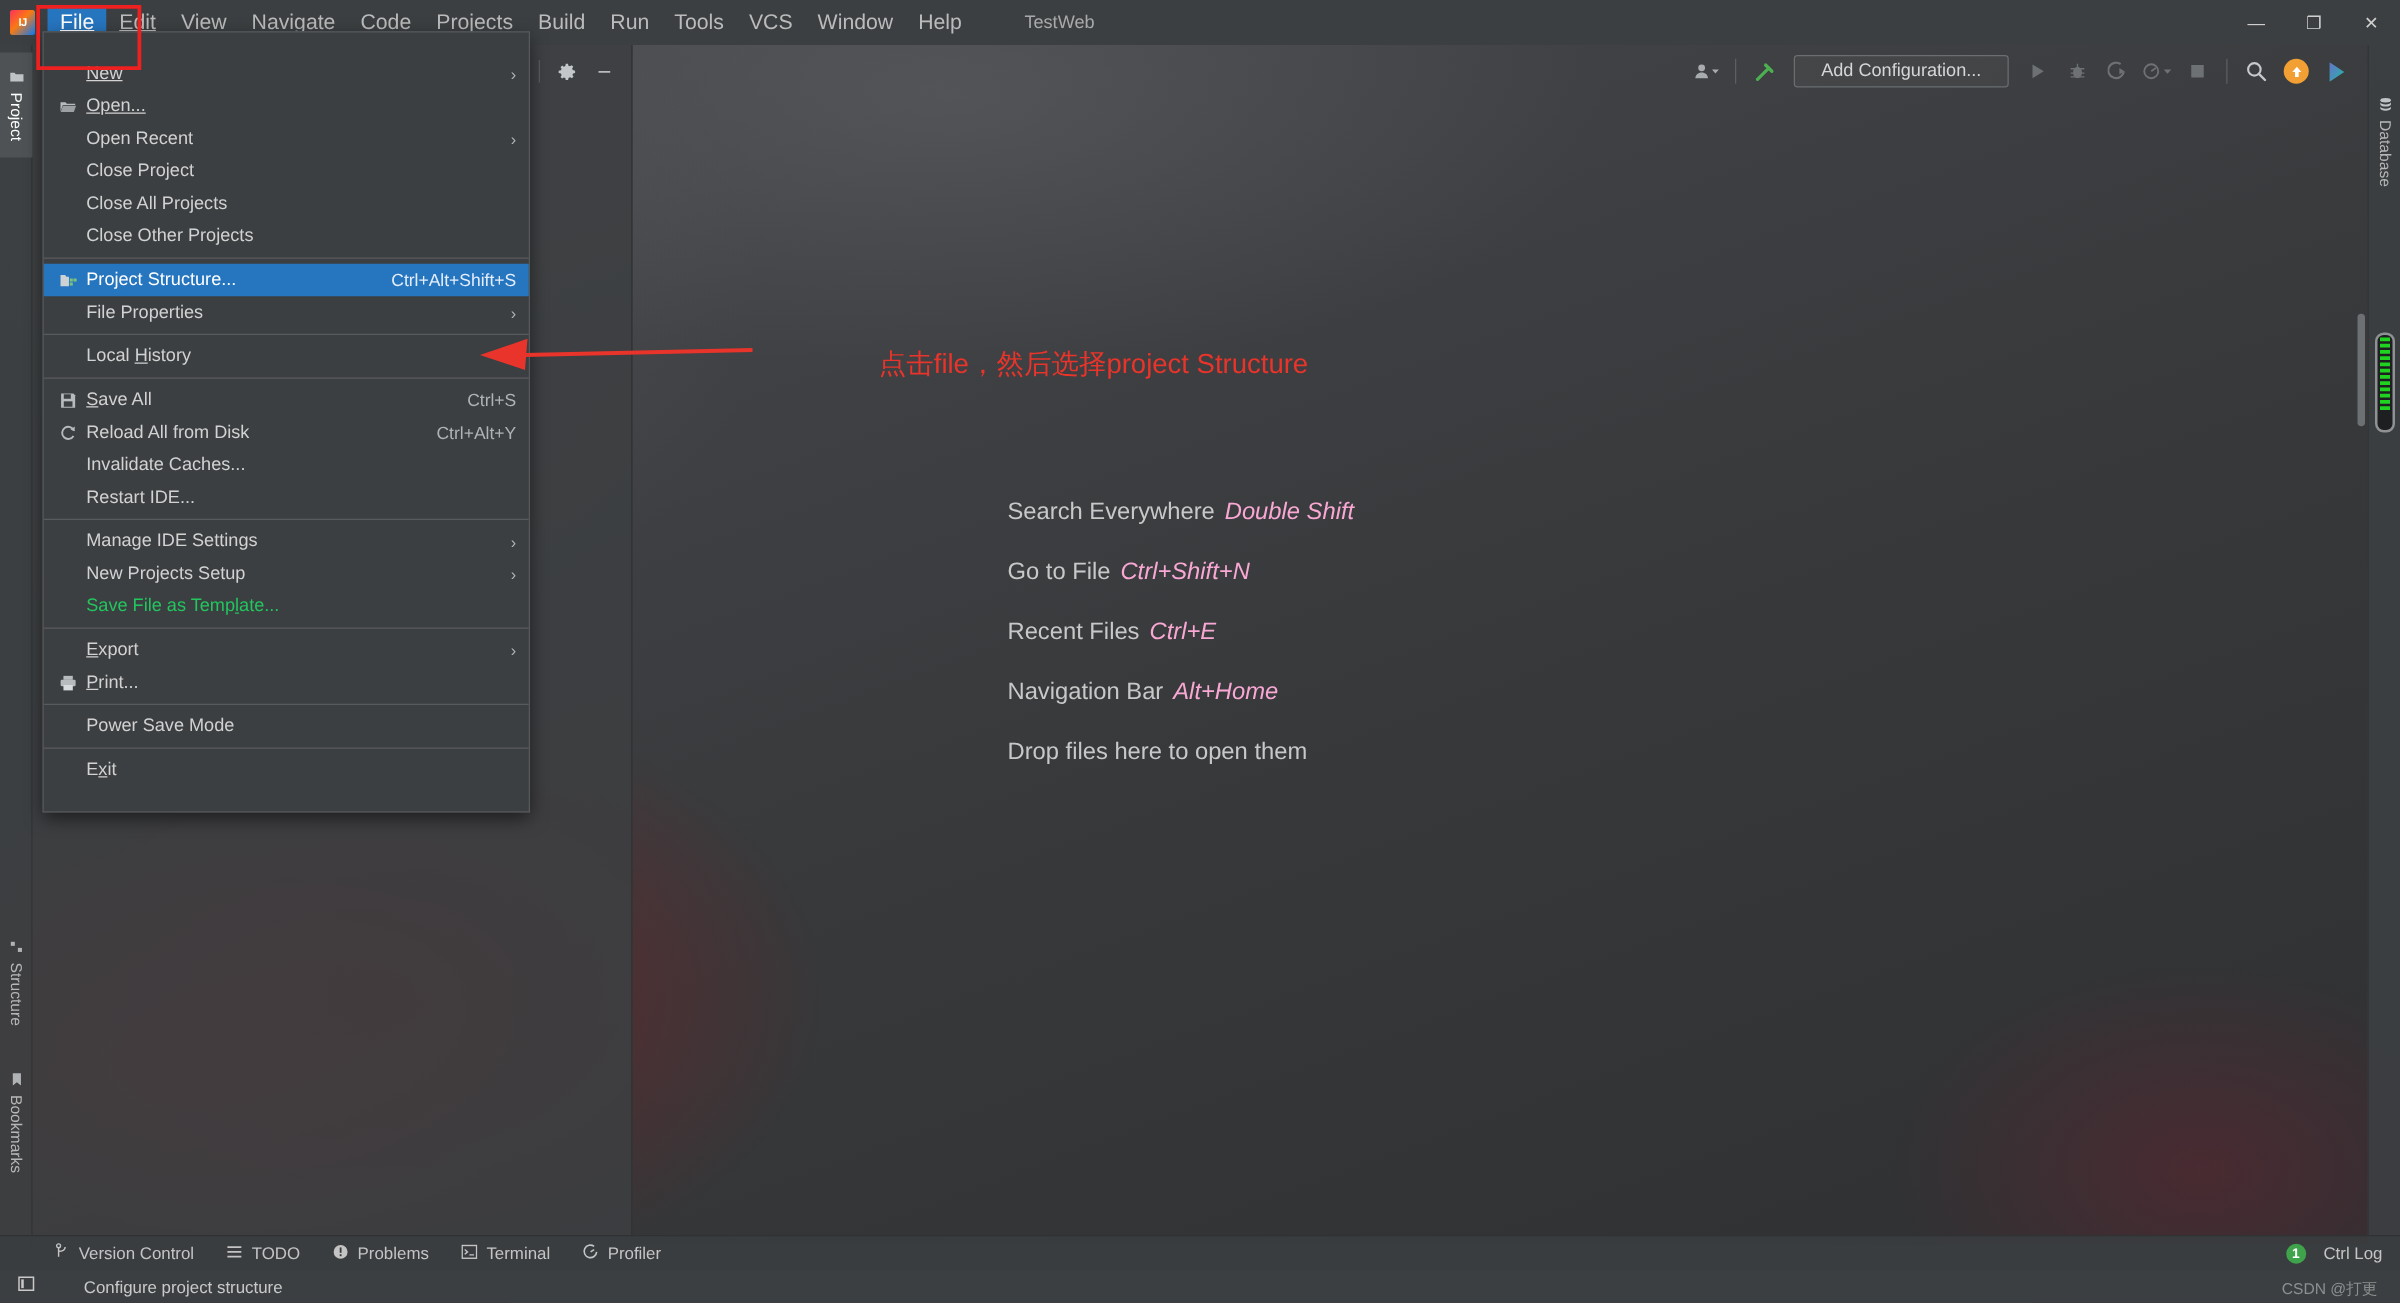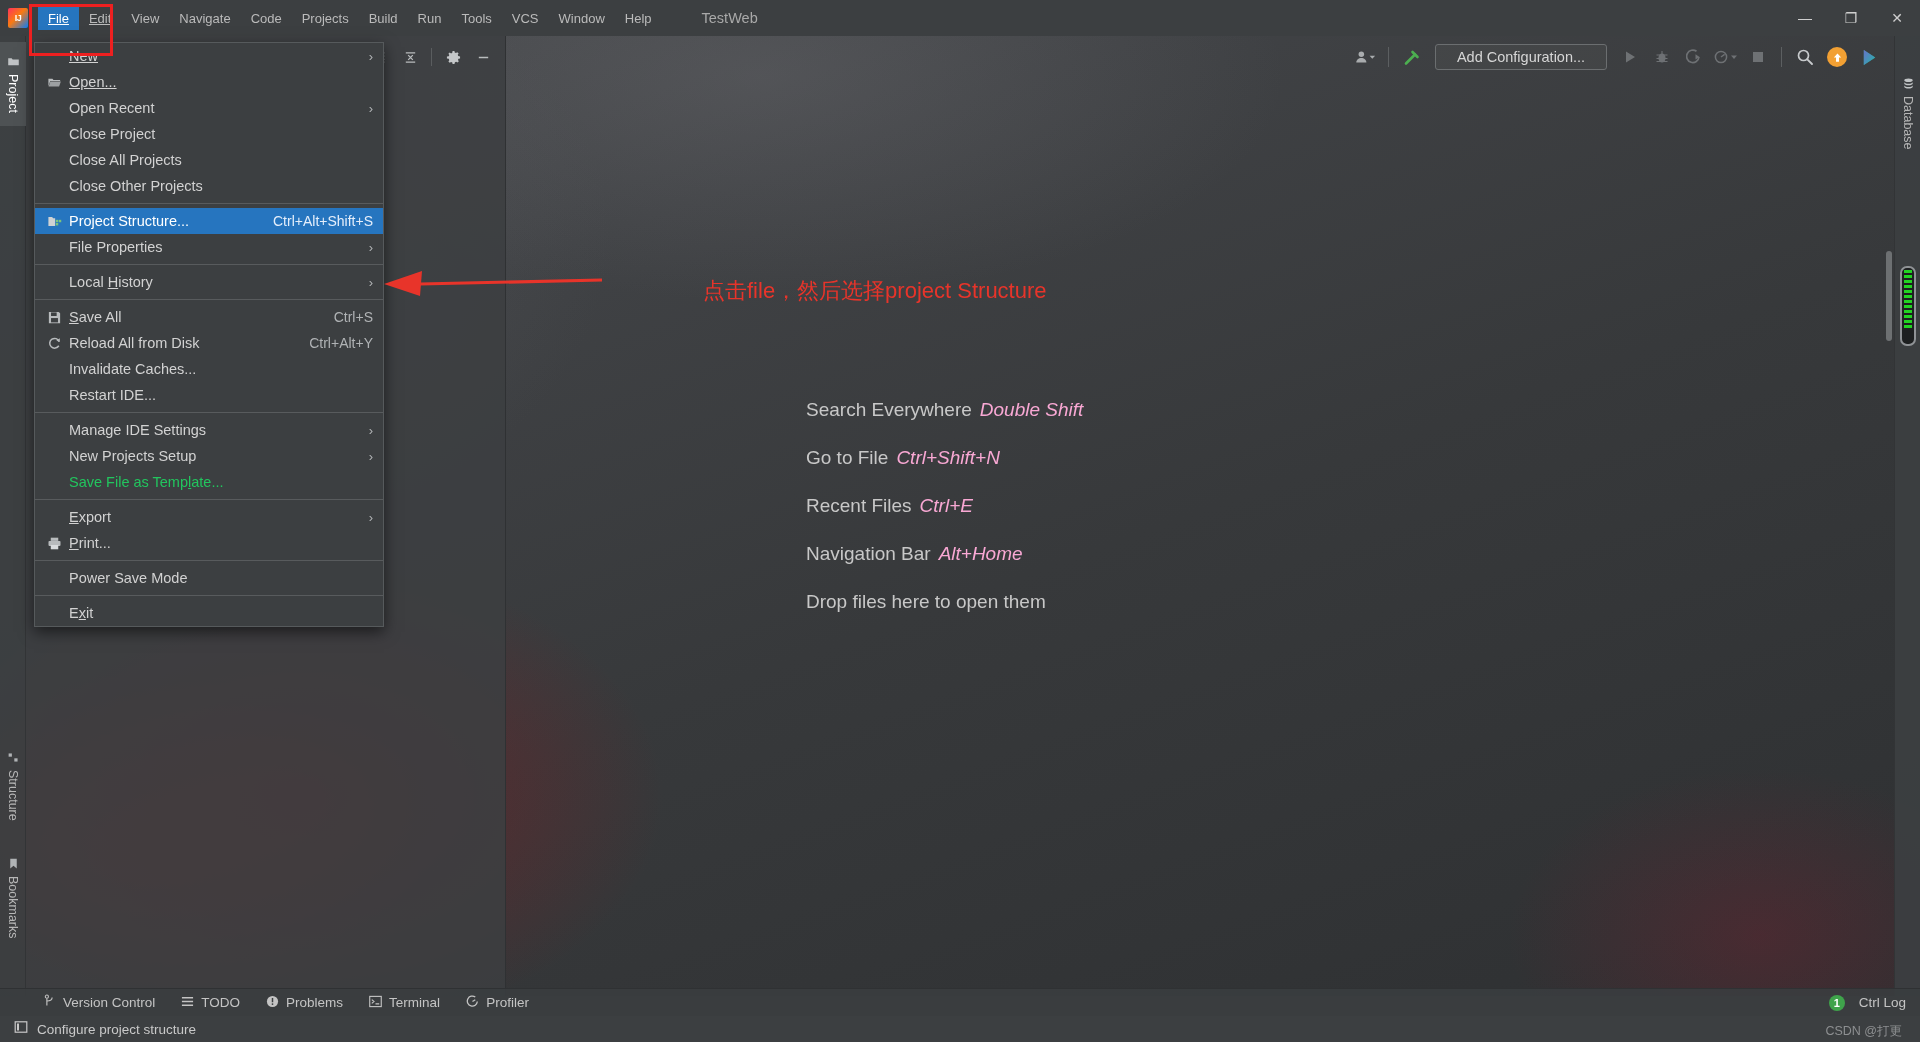--- a/index.html
+++ b/index.html
@@ -22,21 +22,21 @@
     position: relative; flex: none;
     background: linear-gradient(135deg,#fe315d 0%, #f97a12 45%, #087cfa 100%);
     border-radius: 2px;
   }
   .ij-logo::after {
     content: "IJ"; position: absolute; inset: 0; color: #fff;
     font-size: 9px; font-weight: bold; display: flex;
     align-items: center; justify-content: center; letter-spacing: -0.5px;
   }
   .menu-item {
-    font-size: 13px; color: #bbbbbb; padding: 4px 10px; cursor: default;
+    font-size: 17px; color: #bbbbbb; padding: 4px 10px; cursor: default;
     white-space: nowrap;
   }
   .menu-item u { text-decoration: underline; }
   .menu-item.active { background: #2675bf; color: #ffffff; }
   .win-title {
     font-size: 14.5px; color: #a9a9a9; margin-left: 40px; white-space: nowrap;
   }
   .win-controls {
     position: absolute; right: 0; top: 0; height: 36px; display: flex;
     align-items: center;
@@ -150,24 +150,24 @@
   .annotation {
     position: absolute; left: 703px; top: 240px; z-index: 61;
     font-size: 22px; color: #e8342a; white-space: nowrap;
   }
 
   
   .arrow-wrap { position: absolute; left: 384px; top: 222px; z-index: 62; }
 
   
   .dropdown {
-    position: absolute; left: 34px; top: 42px; width: 350px;
+    position: absolute; left: 34px; top: 25px; width: 390px;
     background: #3c3f41; border: 1px solid #565a5c;
     box-shadow: 0 5px 14px rgba(0,0,0,0.55);
-    z-index: 50; padding: 0 0;
+    z-index: 50; padding: 20px 0;
   }
   .mrow {
     position: relative; height: 26px; display: flex; align-items: center;
     padding: 0 10px 0 12px; font-size: 14.5px; color: #d2d2d2;
     white-space: nowrap;
   }
   .mrow.sel { background: #2675bf; color: #ffffff; }
   .mrow.disabled { color: #22c55e; }
   .mrow .micon {
     width: 22px; flex: none; display: flex; align-items: center;
@@ -194,21 +194,21 @@
   .badge {
     width: 16px; height: 16px; border-radius: 50%; background: #3fa34b;
     color: #fff; font-size: 11px; display: flex; align-items: center;
     justify-content: center; margin-right: 7px; font-weight: bold;
   }
   .status-bar {
     position: absolute; left: 0; bottom: 0; width: 1920px; height: 26px;
     background: #3c3f41; display: flex; align-items: center;
     padding-left: 14px; gap: 9px; z-index: 20;
   }
-  .status-text { font-size: 13.5px; color: #c9c9c9; }
+  .status-text { font-size: 13.5px; color: #c9c9c9; margin-left: 30px; }
   .watermark {
     position: absolute; right: 18px; bottom: 2px; font-size: 12.5px;
     color: #8d8f91; z-index: 25;
   }
   .vscroll {
     position: absolute; right: 28px; top: 215px; width: 6px; height: 90px;
     background: #6d7072; border-radius: 3px; z-index: 10;
   }
 </style>
 </head>

